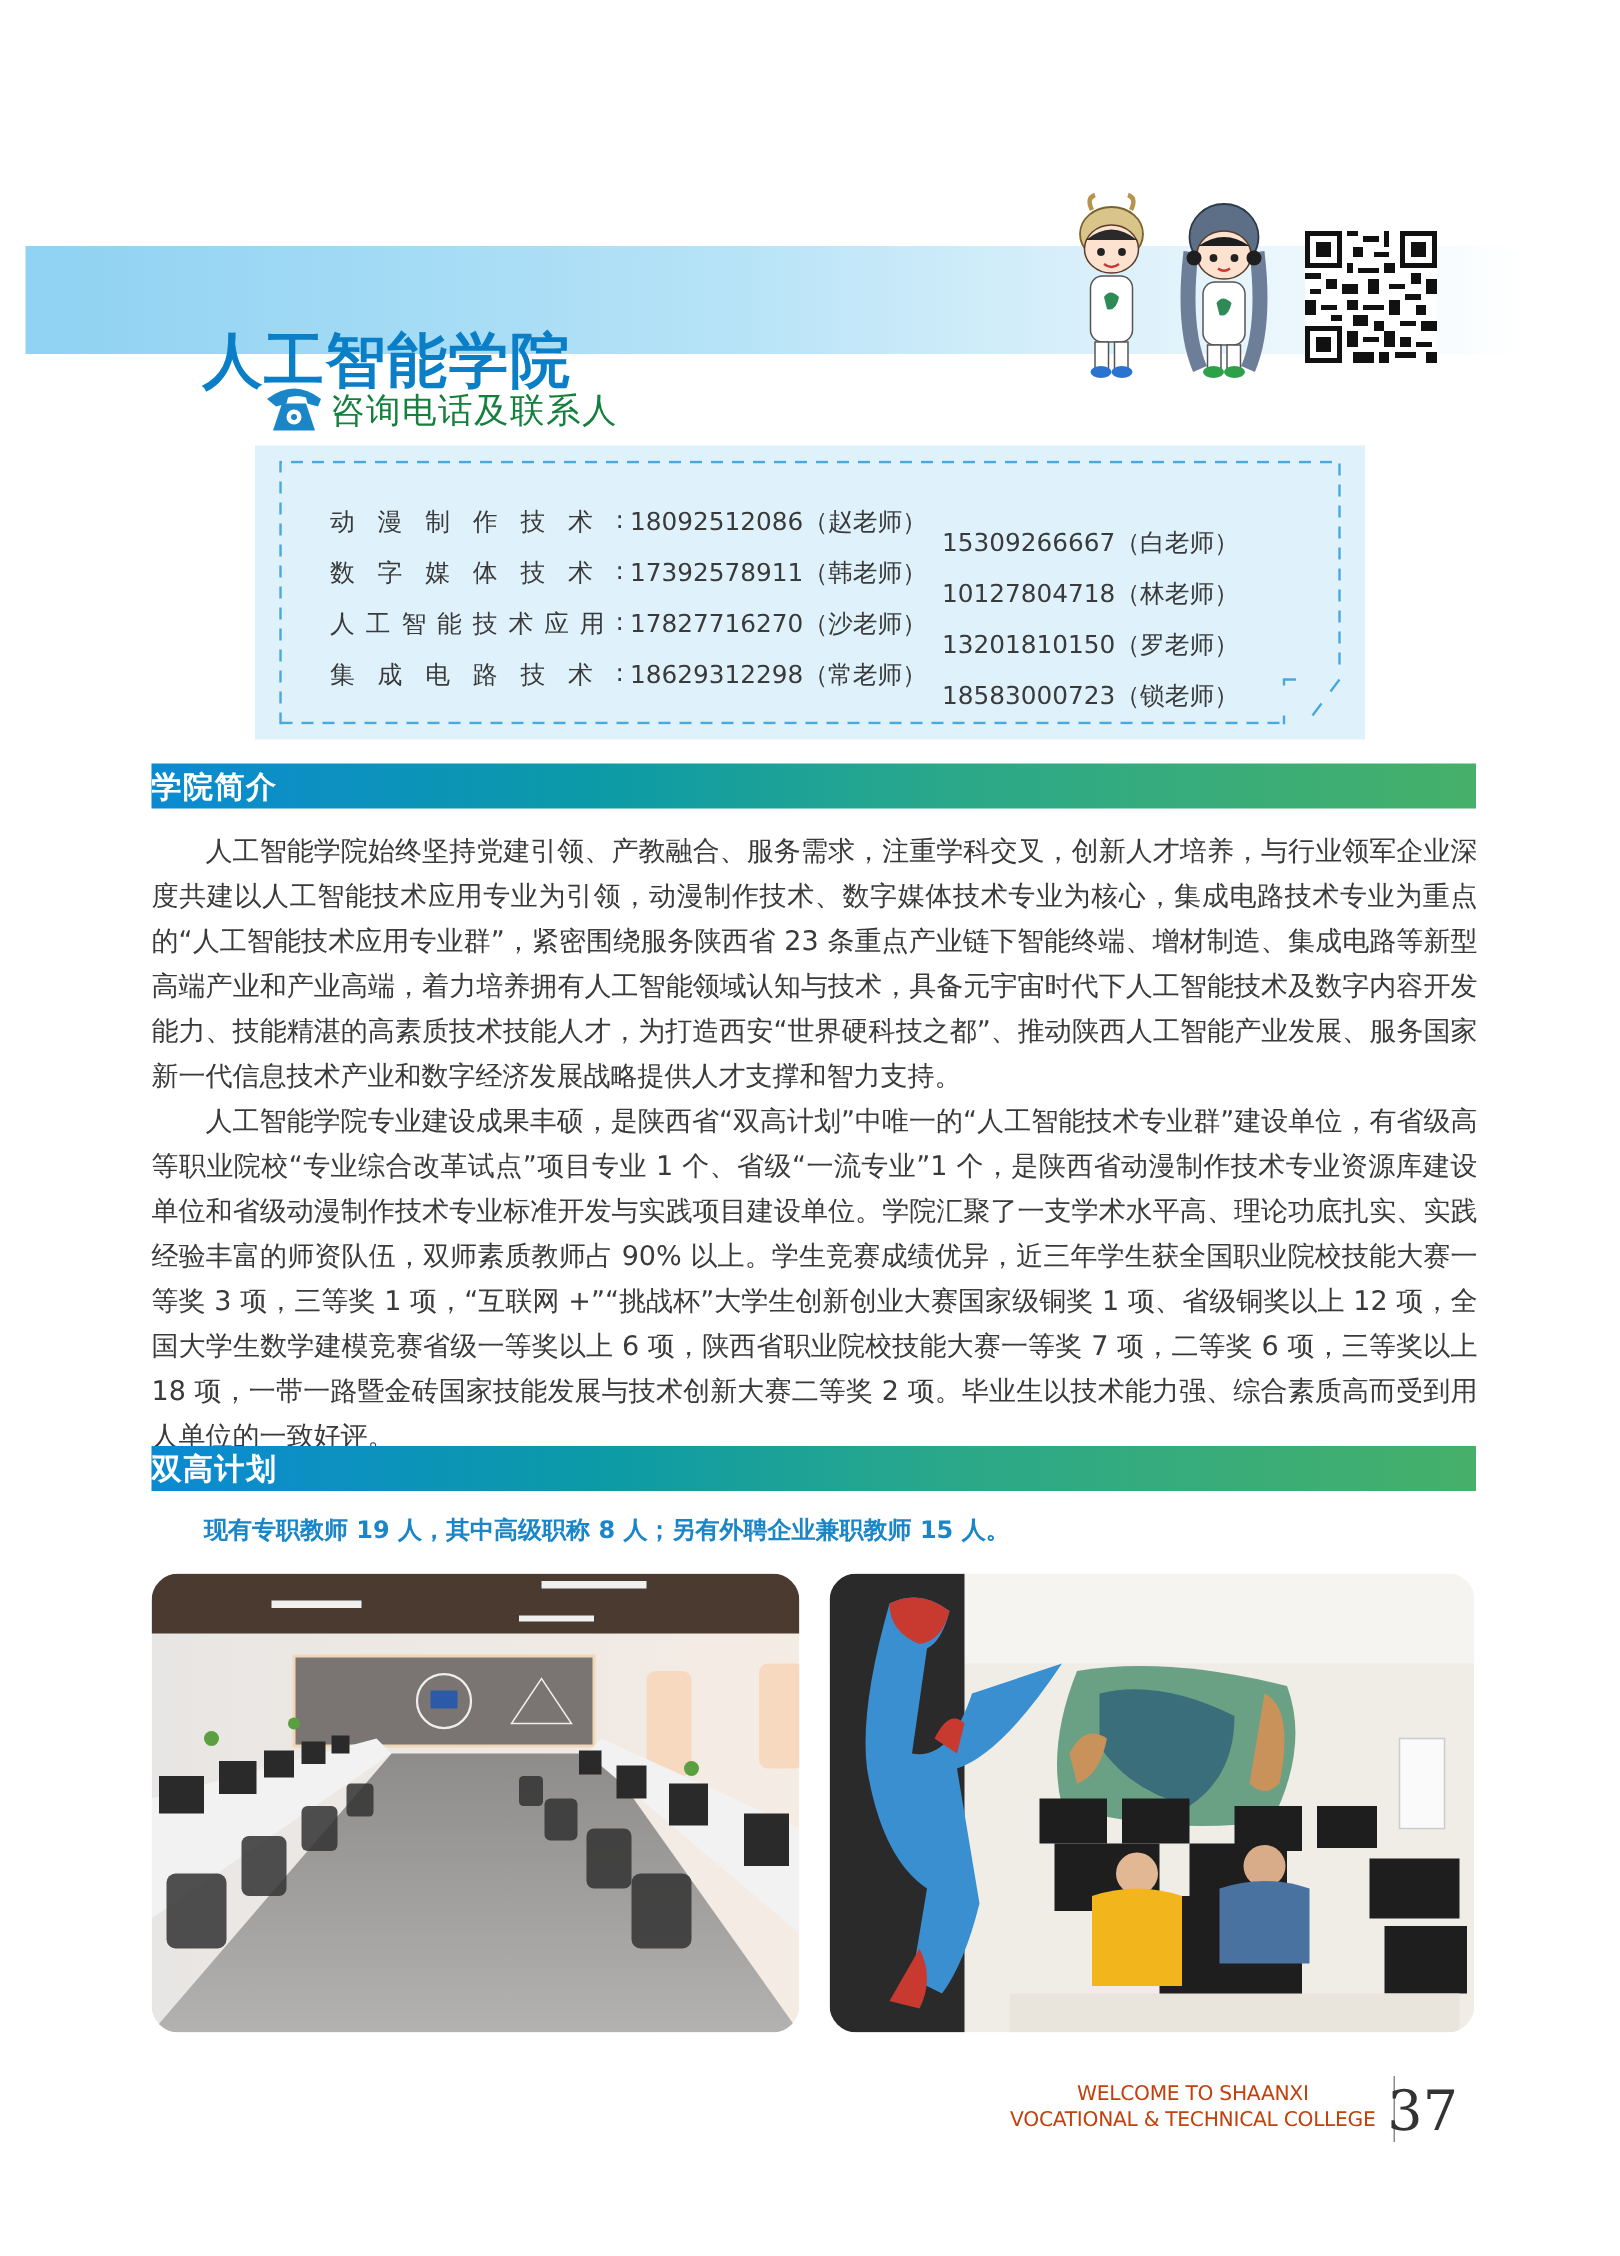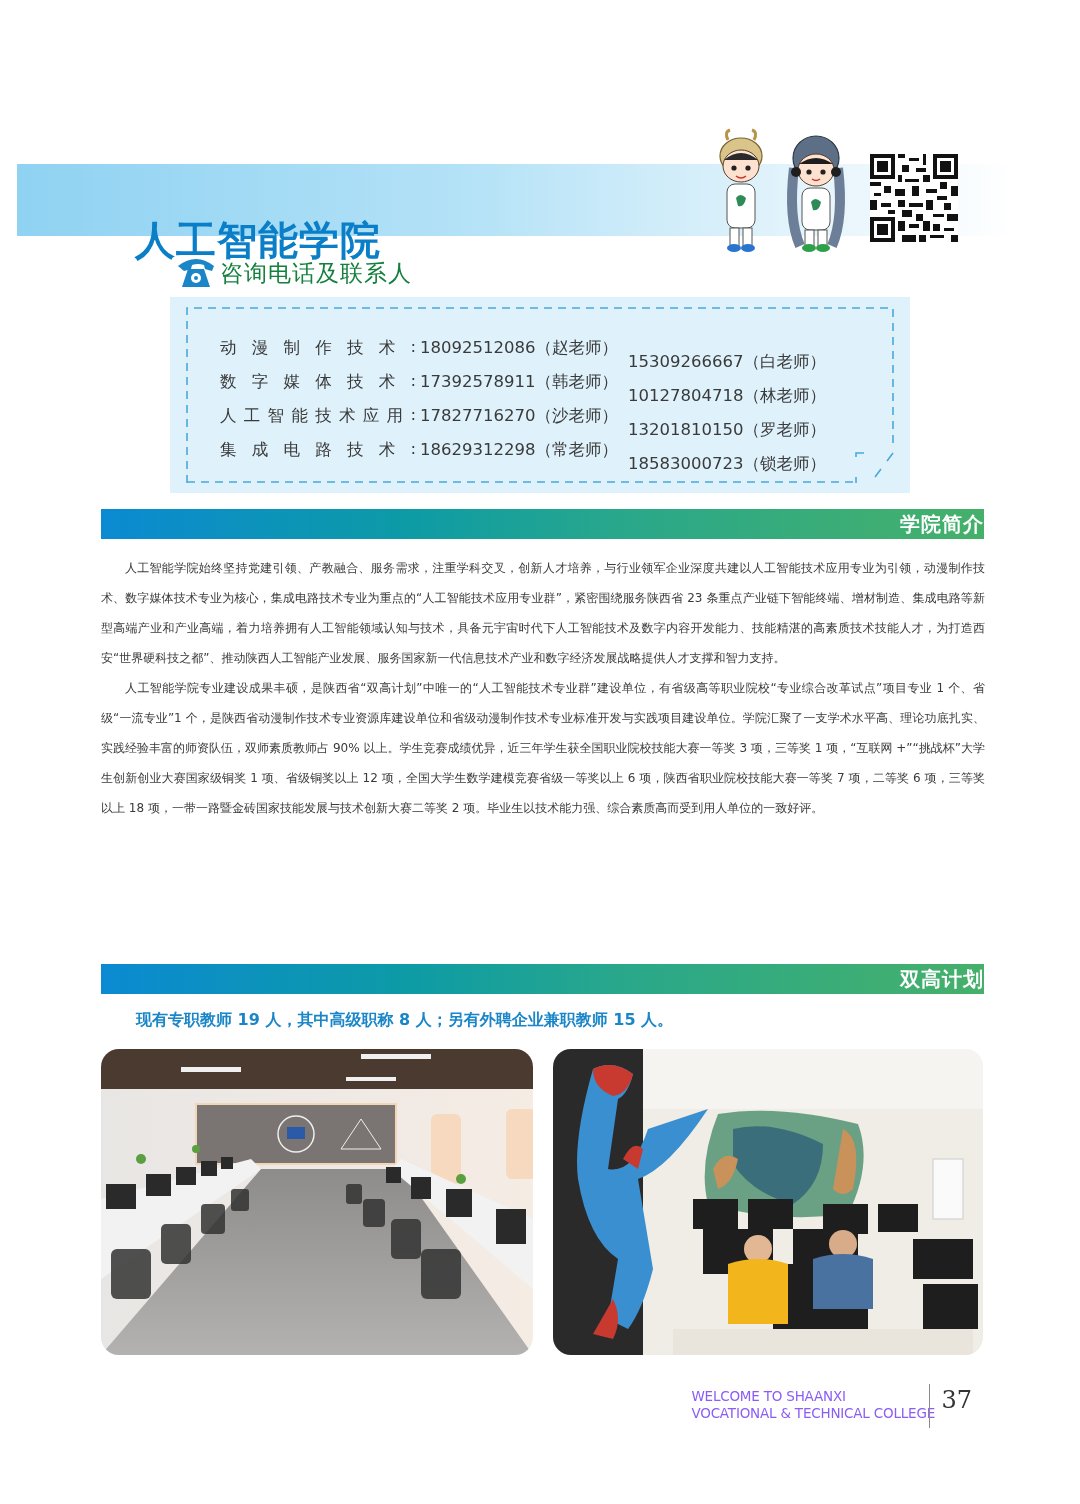--- a/index.html
+++ b/index.html
@@ -34,46 +34,46 @@
     .contact-rows { position: absolute; left: 50px; top: 34px; }
     .contact-row { display: flex; height: 34px; align-items: center; font-size: 16.5px; color: #3a3a3a; }
     .contact-row .major { width: 200px; display: flex; justify-content: space-between; padding-right: 4px; }
     .contact-row .major span { display: inline-block; }
     .contact-row .c1 { width: 208px; }
     .contact-row .c2 { width: 210px; margin-top: 28px; }
 
     .section-bar {
       position: absolute; left: 101px; width: 883px; height: 30px;
       background: linear-gradient(90deg, #0b8ad2 0%, #0d9ba5 35%, #2aa88a 60%, #46b06a 100%);
-      display: flex; align-items: center; justify-content: flex-end;
+      display: flex; align-items: center; justify-content: flex-start;
     }
     .section-bar span { color: #ffffff; font-size: 20px; font-weight: bold; letter-spacing: 1px; }
 
     .intro {
       position: absolute; left: 101px; top: 553px; width: 884px;
-      font-size: 12px; line-height: 30px; color: #3a3a3a; text-align: justify;
+      font-size: 18px; line-height: 30px; color: #3a3a3a; text-align: justify;
     }
     .intro p { text-indent: 2em; }
 
     .faculty-note {
       position: absolute; left: 136px; top: 1010px;
       font-size: 16px; font-weight: bold; color: #1a86c8;
     }
 
     .photo {
       position: absolute; top: 1049px; height: 306px; border-radius: 18px; overflow: hidden;
     }
     .photo.left { left: 101px; width: 432px; }
     .photo.right { left: 553px; width: 430px; }
     .photo svg { width: 100%; height: 100%; display: block; }
 
     .footer { position: absolute; left: 640px; top: 1384px; width: 340px; height: 46px; }
-    .footer .lines { position: absolute; right: 45px; top: 4px; text-align: left; font-size: 13.5px; color: #8b5cf6; line-height: 17px; letter-spacing: -0.2px; }
+    .footer .lines { position: absolute; right: 63px; top: 4px; text-align: center; font-size: 13.5px; color: #c2410c; line-height: 17px; letter-spacing: -0.2px; }
     .footer .divider { position: absolute; right: 50px; top: 0; width: 1px; height: 44px; background: #8a8a8a; }
-    .footer .page-num { position: absolute; right: 8px; top: 2px; font-family: "DejaVu Serif", serif; font-size: 24px; color: #333; }
+    .footer .page-num { position: absolute; right: 8px; top: 2px; font-family: "DejaVu Serif", serif; font-size: 37px; color: #333; }
   </style>
 </head>
 <body>
 
 <div class="title-band">
   <h1>人工智能学院</h1>
 </div>
 
 <div class="mascots">
   <svg viewBox="0 0 150 126">

